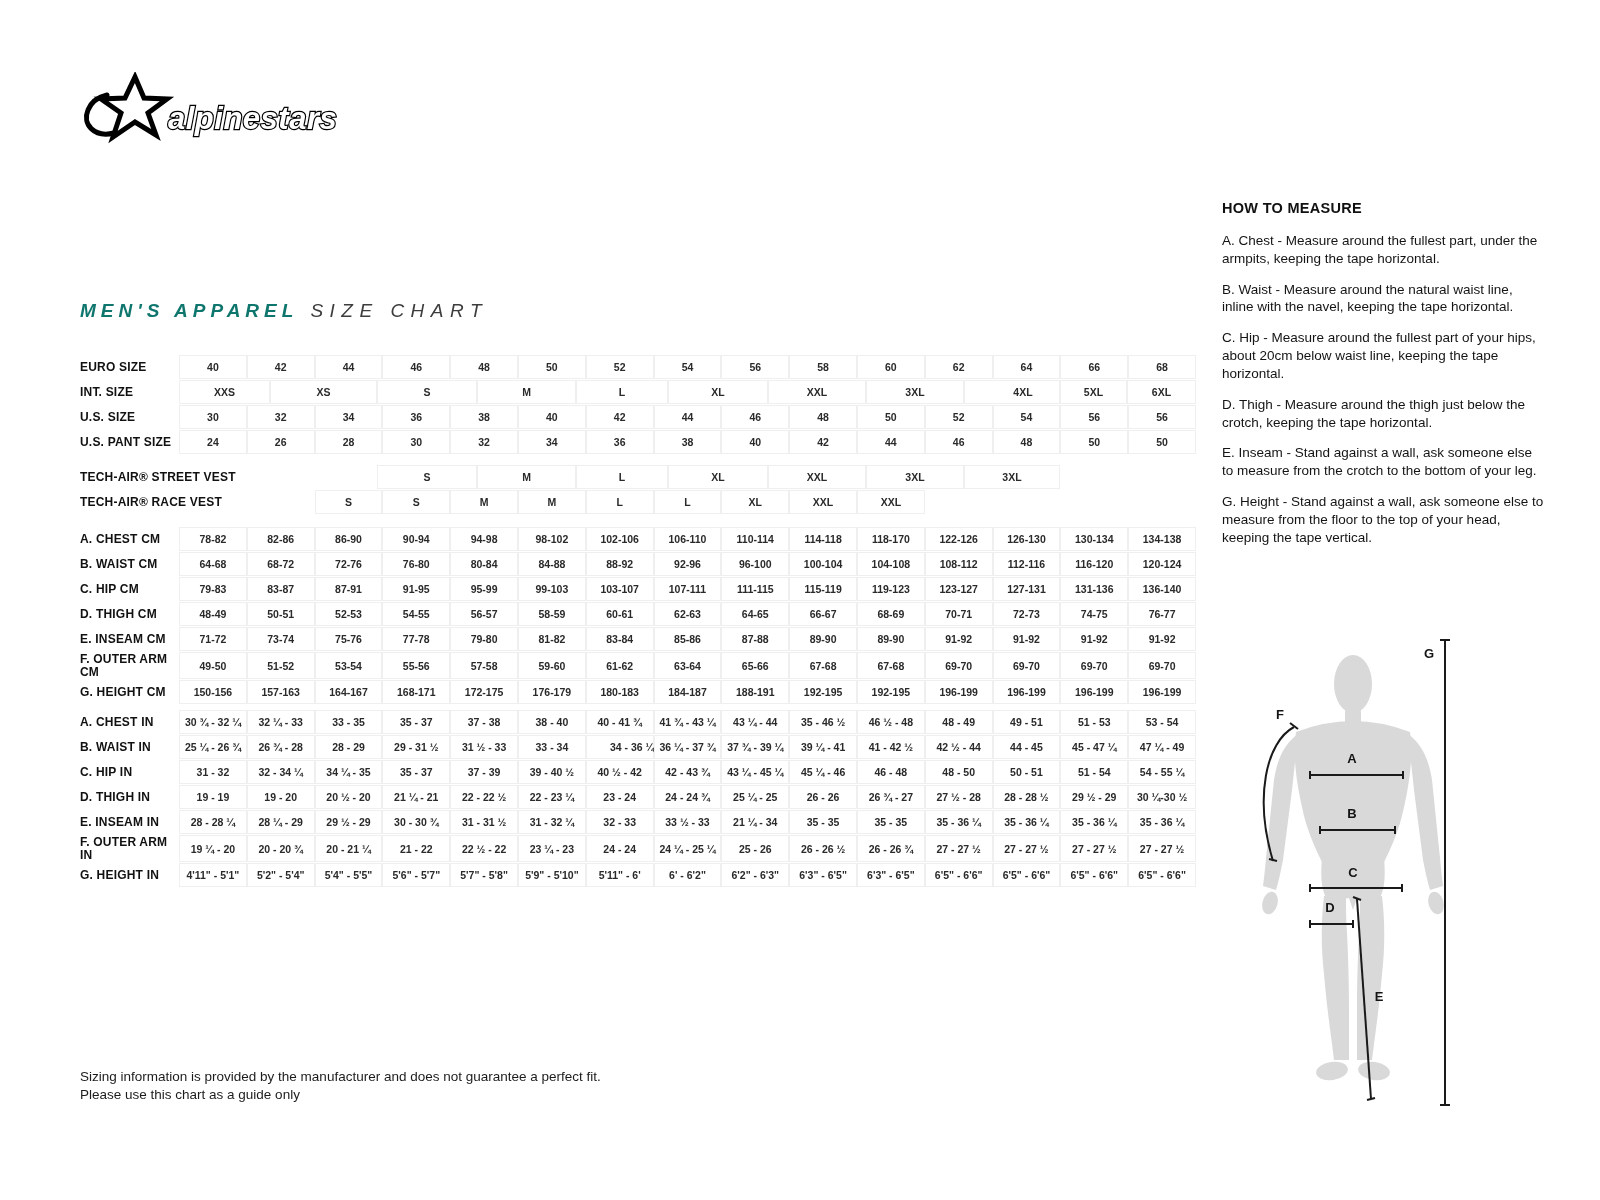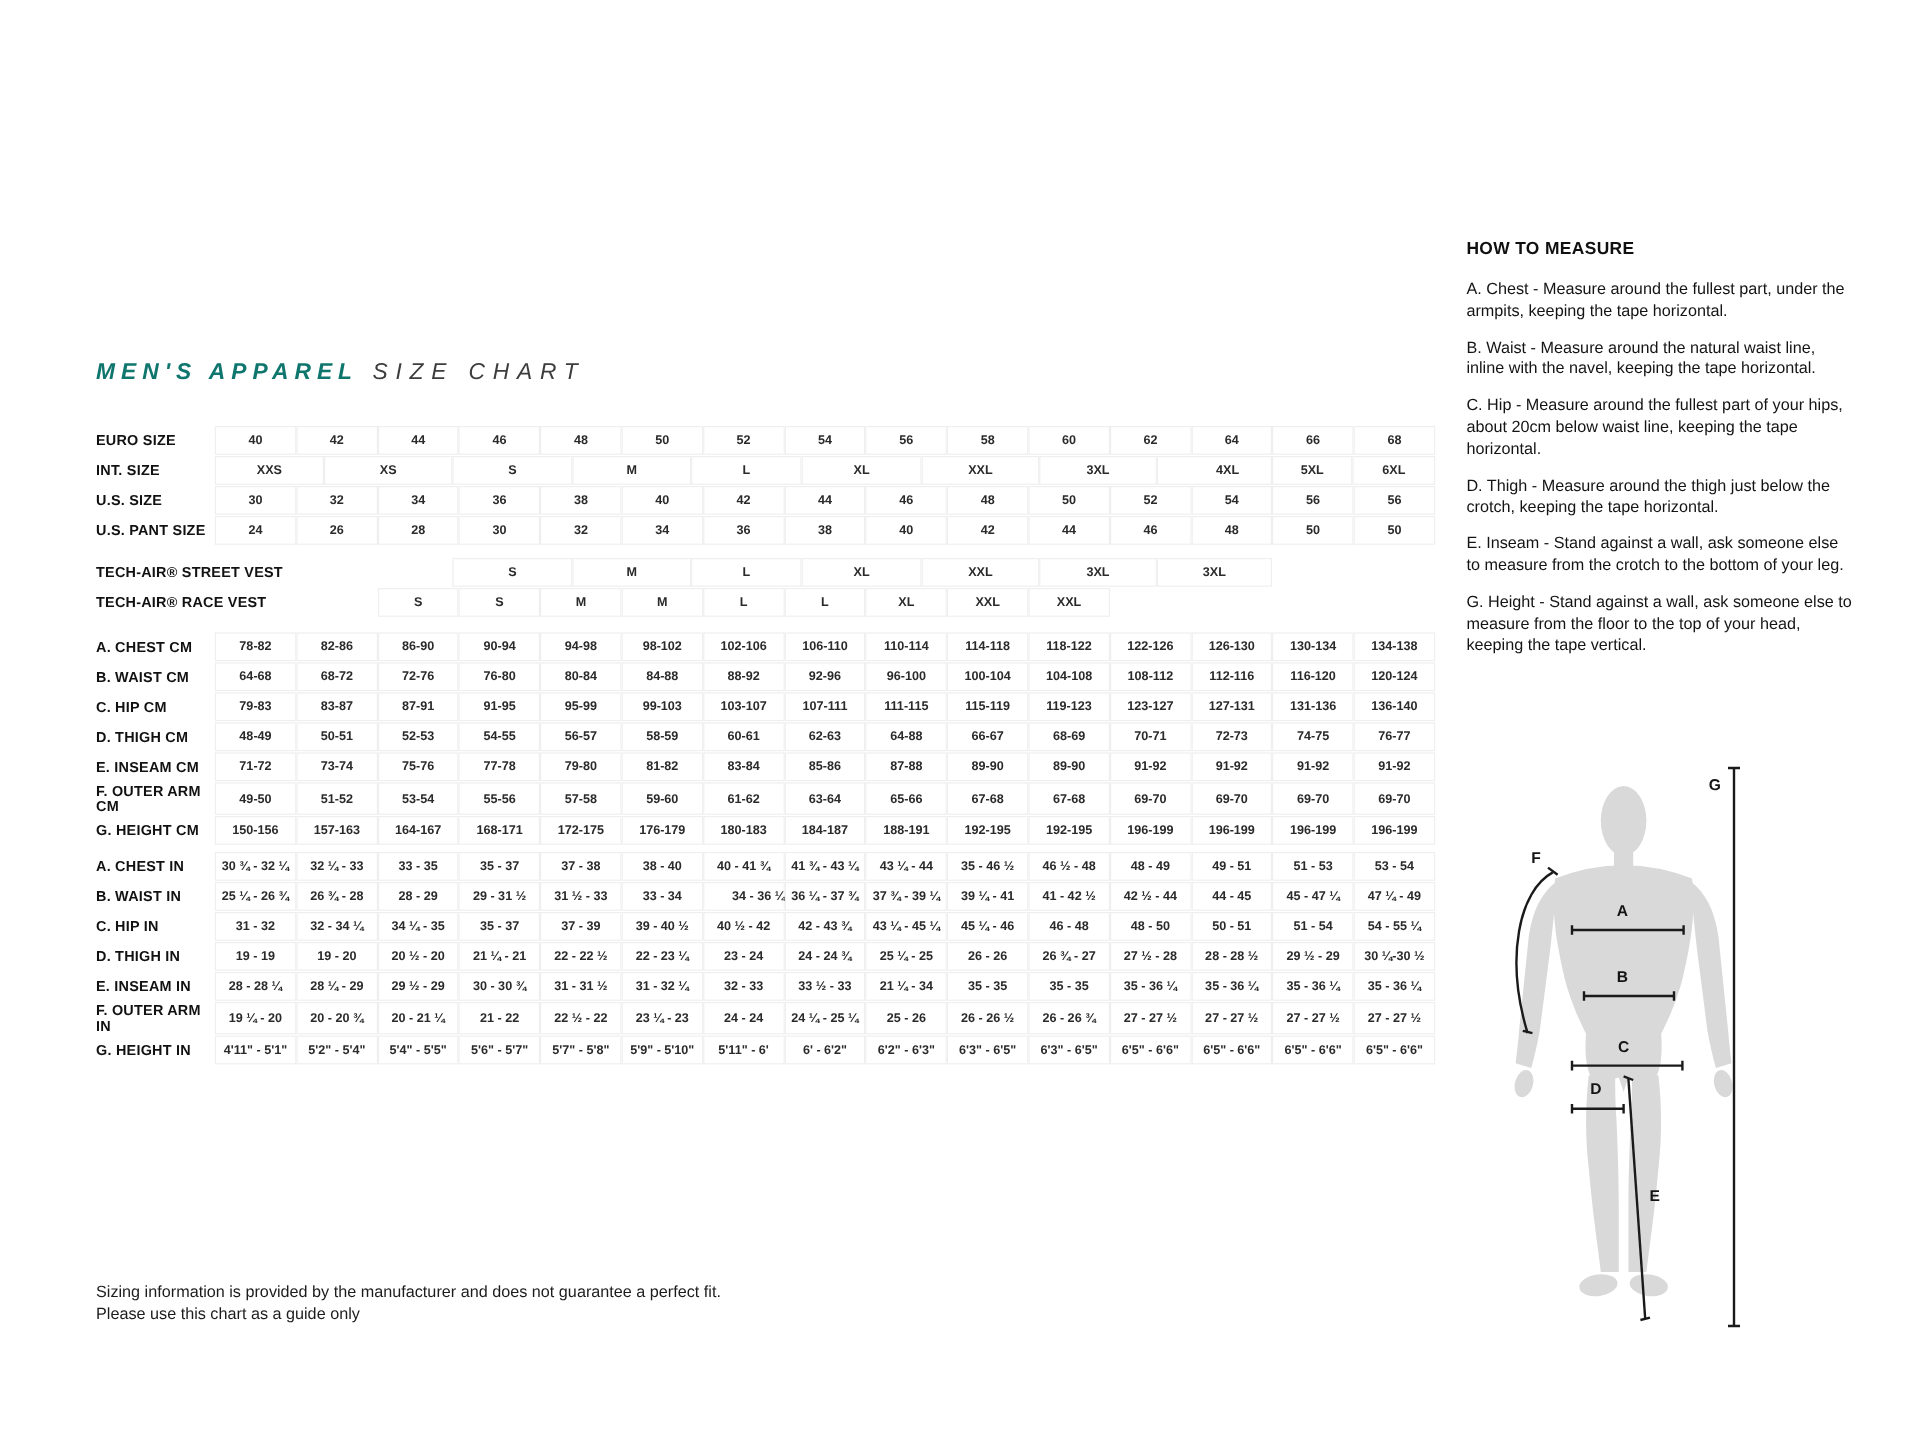--- a/index.html
+++ b/index.html
@@ -41,20 +41,27 @@
   .figure .m-label{font-family:"Liberation Sans",sans-serif;font-size:13px;font-weight:700;fill:#141414;}
 
   
   .footer{position:absolute;left:80px;top:1068px;font-size:13.5px;color:#1c1c1c;line-height:1.3;}
 </style>
 </head>
 <body>
 
 <div class="page">
 
+  <div class="logo">
+    <svg width="272" height="80" viewBox="0 0 272 80">
+      <path d="M57 5 L66 26 L89 27 L70 41 L78 63 L57 50 L35 65 L43 41 L23 27 L47 26 Z" fill="#ffffff" stroke="#000000" stroke-width="5" stroke-linejoin="miter"></path>
+      <path d="M36 61 C 16 66, 4 52, 10 38 C 13 30, 21 25, 29 23" fill="none" stroke="#000000" stroke-width="5" stroke-linecap="round"></path>
+      <text x="90" y="57" font-size="31" font-style="italic" font-weight="bold" letter-spacing="0.5" fill="#ffffff" stroke="#000000" stroke-width="2.4" style="paint-order:stroke">alpinestars</text>
+    </svg>
+  </div>
 
   <div class="title">
     <span class="primary">MEN'S APPAREL</span><span class="secondary">SIZE CHART</span>
   </div>
 
   <div id="table-root">
       <div class="t-section sec1">
         <div class="t-row">
           <div class="row-label">
             <span>EURO SIZE</span>
@@ -178,21 +185,21 @@
           <div class="t-cell" style="flex: 0 0 67.8px; width: 67.8px;">78-82</div>
           <div class="t-cell" style="flex: 0 0 67.8px; width: 67.8px;">82-86</div>
           <div class="t-cell" style="flex: 0 0 67.8px; width: 67.8px;">86-90</div>
           <div class="t-cell" style="flex: 0 0 67.8px; width: 67.8px;">90-94</div>
           <div class="t-cell" style="flex: 0 0 67.8px; width: 67.8px;">94-98</div>
           <div class="t-cell" style="flex: 0 0 67.8px; width: 67.8px;">98-102</div>
           <div class="t-cell" style="flex: 0 0 67.8px; width: 67.8px;">102-106</div>
           <div class="t-cell" style="flex: 0 0 67.8px; width: 67.8px;">106-110</div>
           <div class="t-cell" style="flex: 0 0 67.8px; width: 67.8px;">110-114</div>
           <div class="t-cell" style="flex: 0 0 67.8px; width: 67.8px;">114-118</div>
-          <div class="t-cell" style="flex: 0 0 67.8px; width: 67.8px;">118-122</div>
+          <div class="t-cell" style="flex: 0 0 67.8px; width: 67.8px;">118-170</div>
           <div class="t-cell" style="flex: 0 0 67.8px; width: 67.8px;">122-126</div>
           <div class="t-cell" style="flex: 0 0 67.8px; width: 67.8px;">126-130</div>
           <div class="t-cell" style="flex: 0 0 67.8px; width: 67.8px;">130-134</div>
           <div class="t-cell" style="flex: 0 0 67.8px; width: 67.8px;">134-138</div>
         </div>
         <div class="t-row">
           <div class="row-label">
             <span>B. WAIST CM</span>
           </div>
           <div class="t-cell" style="flex: 0 0 67.8px; width: 67.8px;">64-68</div>
@@ -236,21 +243,21 @@
             <span>D. THIGH CM</span>
           </div>
           <div class="t-cell" style="flex: 0 0 67.8px; width: 67.8px;">48-49</div>
           <div class="t-cell" style="flex: 0 0 67.8px; width: 67.8px;">50-51</div>
           <div class="t-cell" style="flex: 0 0 67.8px; width: 67.8px;">52-53</div>
           <div class="t-cell" style="flex: 0 0 67.8px; width: 67.8px;">54-55</div>
           <div class="t-cell" style="flex: 0 0 67.8px; width: 67.8px;">56-57</div>
           <div class="t-cell" style="flex: 0 0 67.8px; width: 67.8px;">58-59</div>
           <div class="t-cell" style="flex: 0 0 67.8px; width: 67.8px;">60-61</div>
           <div class="t-cell" style="flex: 0 0 67.8px; width: 67.8px;">62-63</div>
-          <div class="t-cell" style="flex: 0 0 67.8px; width: 67.8px;">64-88</div>
+          <div class="t-cell" style="flex: 0 0 67.8px; width: 67.8px;">64-65</div>
           <div class="t-cell" style="flex: 0 0 67.8px; width: 67.8px;">66-67</div>
           <div class="t-cell" style="flex: 0 0 67.8px; width: 67.8px;">68-69</div>
           <div class="t-cell" style="flex: 0 0 67.8px; width: 67.8px;">70-71</div>
           <div class="t-cell" style="flex: 0 0 67.8px; width: 67.8px;">72-73</div>
           <div class="t-cell" style="flex: 0 0 67.8px; width: 67.8px;">74-75</div>
           <div class="t-cell" style="flex: 0 0 67.8px; width: 67.8px;">76-77</div>
         </div>
         <div class="t-row">
           <div class="row-label">
             <span>E. INSEAM CM</span>

